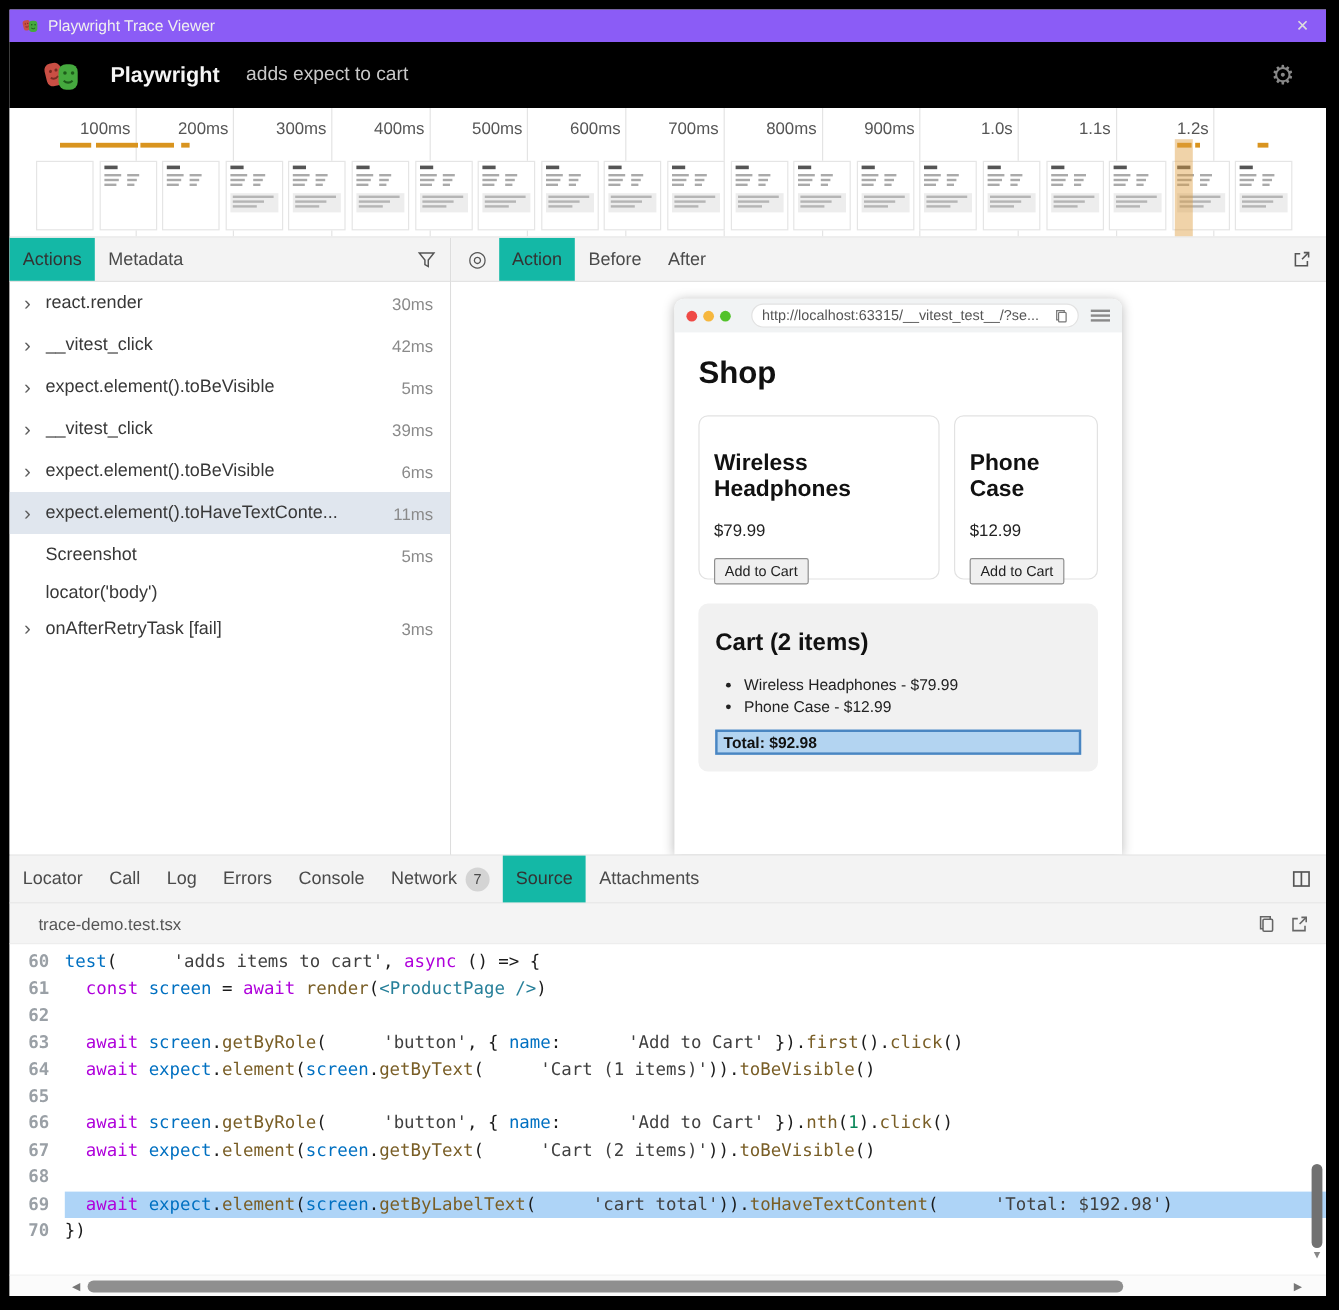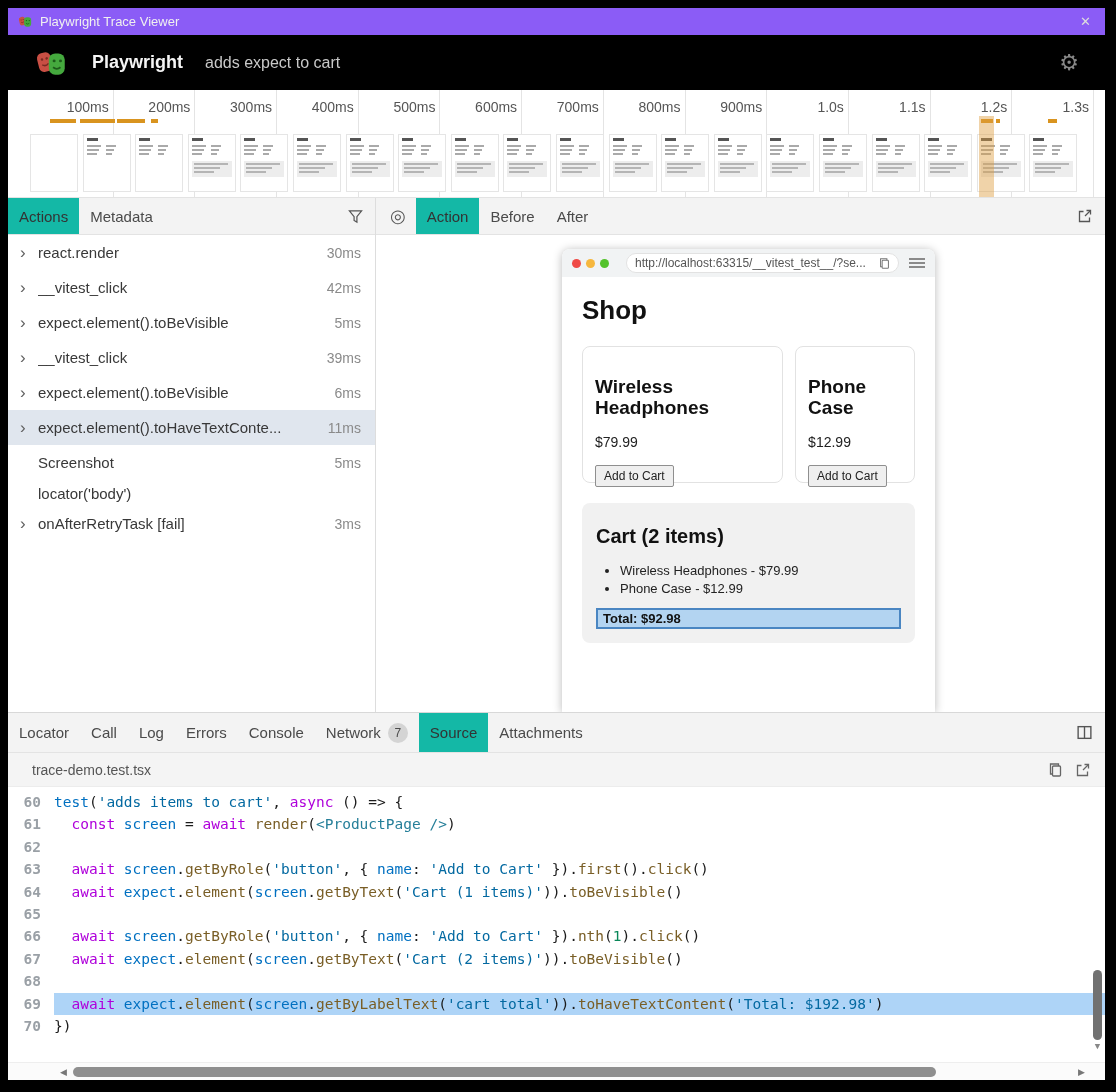--- a/index.html
+++ b/index.html
@@ -107,21 +107,21 @@
 
   
   .code { flex:1; background:#fff; position:relative; overflow:hidden;
           font-family:"DejaVu Sans Mono", monospace; font-size:14.5px; padding-top:4px; }
   .cline { display:flex; height:22.4px; line-height:22.4px; white-space:pre; }
   .cline .gut { width:46px; flex:none; text-align:right; padding-right:13px;
                 color:#9aa0a6;font-weight:bold; }
   .cline .src { flex:1; }
   .cline.hl .src { background:#aed4f7; }
   .tok-kw { color:#af00db; } .tok-v { color:#0070c1; } .tok-f { color:#795e26; }
-  .tok-s { color:#0369a1; } .tok-t { color:#267f99; } .tok-n { color:#098658; }
+  .tok-s { color:#404040;margin-left:47px; } .tok-t { color:#267f99; } .tok-n { color:#098658; }
   .tok-p { color:#1b1b1b; }
   .vscroll { position:absolute; right:2px; bottom:10px; width:11px; }
   .vthumb { width:9px; height:70px; background:#717171; border-radius:5px; margin:0 auto; }
   .varrow { color:#888; font-size:9px; text-align:center; line-height:12px; }
   .hscroll { height:18px; background:#fbfbfb; border-top:1px solid #eee; flex:none;
              display:flex; align-items:center; padding:0 16px 0 48px; }
   .harrow { color:#777; font-size:9px; padding:0 4px; }
   .htrack { flex:1; height:10px; position:relative; }
   .hthumb { position:absolute; left:2px; top:0; height:10px; width:86%;
             background:#8f8f8f; border-radius:5px; }
@@ -198,23 +198,20 @@
           <span>900ms</span>
         </div>
         <div class="ruler-cell">
           <span>1.0s</span>
         </div>
         <div class="ruler-cell">
           <span>1.1s</span>
         </div>
         <div class="ruler-cell">
           <span>1.2s</span>
-        </div>
-        <div class="ruler-cell">
-          <span>1.3s</span>
         </div>
       </div>
     <div id="marks">
         <div class="tl-mark" style="left: 42px; width: 26px; background: rgb(217, 148, 31);"></div>
         <div class="tl-mark" style="left: 72px; width: 35px; background: rgb(217, 148, 31);"></div>
         <div class="tl-mark" style="left: 109px; width: 28px; background: rgb(217, 148, 31);"></div>
         <div class="tl-mark" style="left: 143px; width: 7px; background: rgb(217, 148, 31);"></div>
         <div class="tl-mark" style="left: 973px; width: 12px; background: rgb(217, 148, 31);"></div>
         <div class="tl-mark" style="left: 988px; width: 4px; background: rgb(217, 148, 31);"></div>
         <div class="tl-mark" style="left: 1040px; width: 9px; background: rgb(217, 148, 31);"></div>

